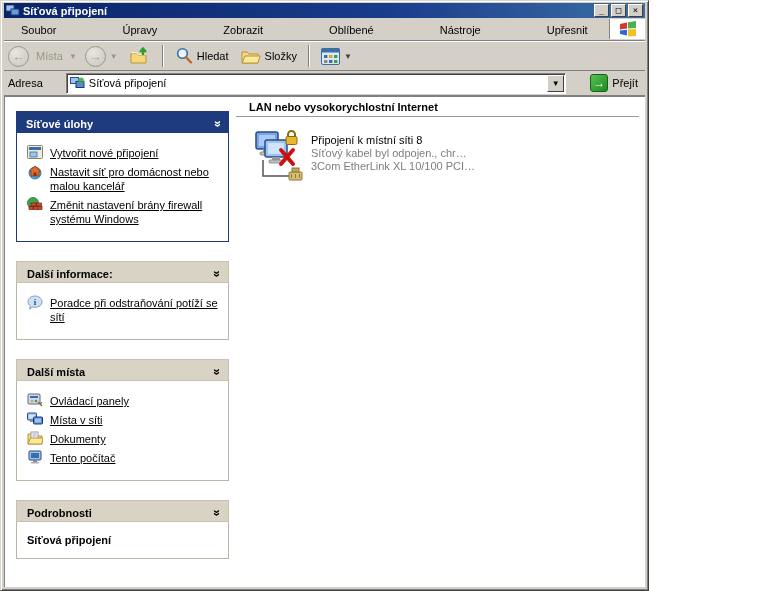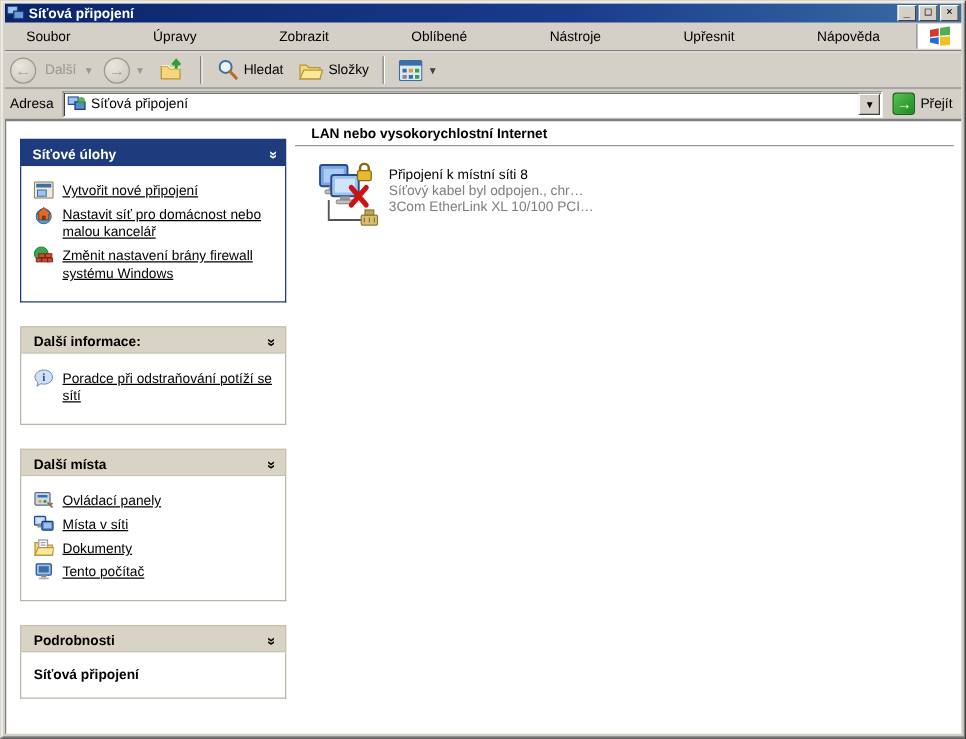--- a/index.html
+++ b/index.html
@@ -1,20 +1,20 @@
 <!DOCTYPE html>
 <html><head>
 <meta charset="utf-8">
 <style>
   * { box-sizing: border-box; margin: 0; padding: 0; }
   html,body { width: 773px; height: 591px; }
   body { font-family: "Liberation Sans", sans-serif; font-size: 11px; }
 
   .window {
-    position: relative; width: 773px; height: 591px;
+    position: relative; width: 649px; height: 591px;
     background: #d4d0c8;
     border-top: 1px solid #d9d6cc; border-left: 1px solid #d9d6cc;
     border-right: 1px solid #404040; border-bottom: 1px solid #404040;
     box-shadow: inset 1px 1px 0 #ffffff, inset -1px -1px 0 #808080;
     overflow: hidden;
   }
 
   
   .titlebar {
     position: absolute; top: 2px; left: 3px; right: 3px; height: 15px;
@@ -63,21 +63,21 @@
   .navlabel { color: #9a978d; margin: 0 2px 0 3px; }
   .ddcaret { color: #9a978d; font-size: 8px; margin-right: 4px; }
   .ddcaret.dark { color: #404040; }
   .tsep { width: 2px; height: 22px; margin: 0 3px;
     border-left: 1px solid #808080; border-right: 1px solid #ffffff; }
   .tbitem { display: flex; align-items: center; gap: 4px; padding: 2px 4px; color: #000; }
 
   
   .addressbar {
     position: absolute; top: 70px; left: 3px; right: 3px; height: 25px;
-    background: #d4d0c8; display: flex; align-items: center; gap: 5px;
+    background: #d4d0c8; display: flex; align-items: center; gap: 21px;
     padding: 0 4px; border-bottom: 1px solid #808080; box-shadow: 0 1px 0 #ffffff;
   }
   .addr-label { color: #000; padding-right: 2px; }
   .addr-combo {
     flex: 1; height: 21px; background: #fff; display: flex; align-items: center;
     border-top: 1px solid #808080; border-left: 1px solid #808080;
     border-bottom: 1px solid #fff; border-right: 1px solid #fff;
     box-shadow: inset 1px 1px 0 #404040;
     padding-left: 3px; position: relative;
   }
@@ -160,21 +160,21 @@
         <path d="M1 3 L8 1.5 L8 7.5 L1 8.5 Z" fill="#d43a2a"></path>
         <path d="M9 1.3 L17 0 L17 7 L9 7.5 Z" fill="#4caf50"></path>
         <path d="M1 9.5 L8 8.7 L8 14.5 L1 13 Z" fill="#2a6ad4"></path>
         <path d="M9 8.6 L17 8 L17 15 L9 15.6 Z" fill="#f2c020"></path>
       </svg>
     </span>
   </div>
 
   <div class="toolbar">
     <span class="navcircle">←</span>
-    <span class="navlabel">Další</span>
+    <span class="navlabel">Místa</span>
     <span class="ddcaret">▼</span>
     <span class="navcircle">→</span>
     <span class="ddcaret">▼</span>
     <span class="tbitem">
       <svg width="21" height="20" viewBox="0 0 21 20">
         <path d="M1 7 L1 17 L16 17 L16 9 L8 9 L6 7 Z" fill="#f5d87a" stroke="#b8953a" stroke-width="1"></path>
         <path d="M1 7 L6 7 L8 9 L16 9 L16 8 L8.5 8 L6.5 6 L1 6 Z" fill="#fdf3c2"></path>
         <path d="M13 9 L13 3 M10 6 L13 2.5 L16 6" fill="none" stroke="#2f9e2f" stroke-width="2.4"></path>
       </svg>
     </span>

